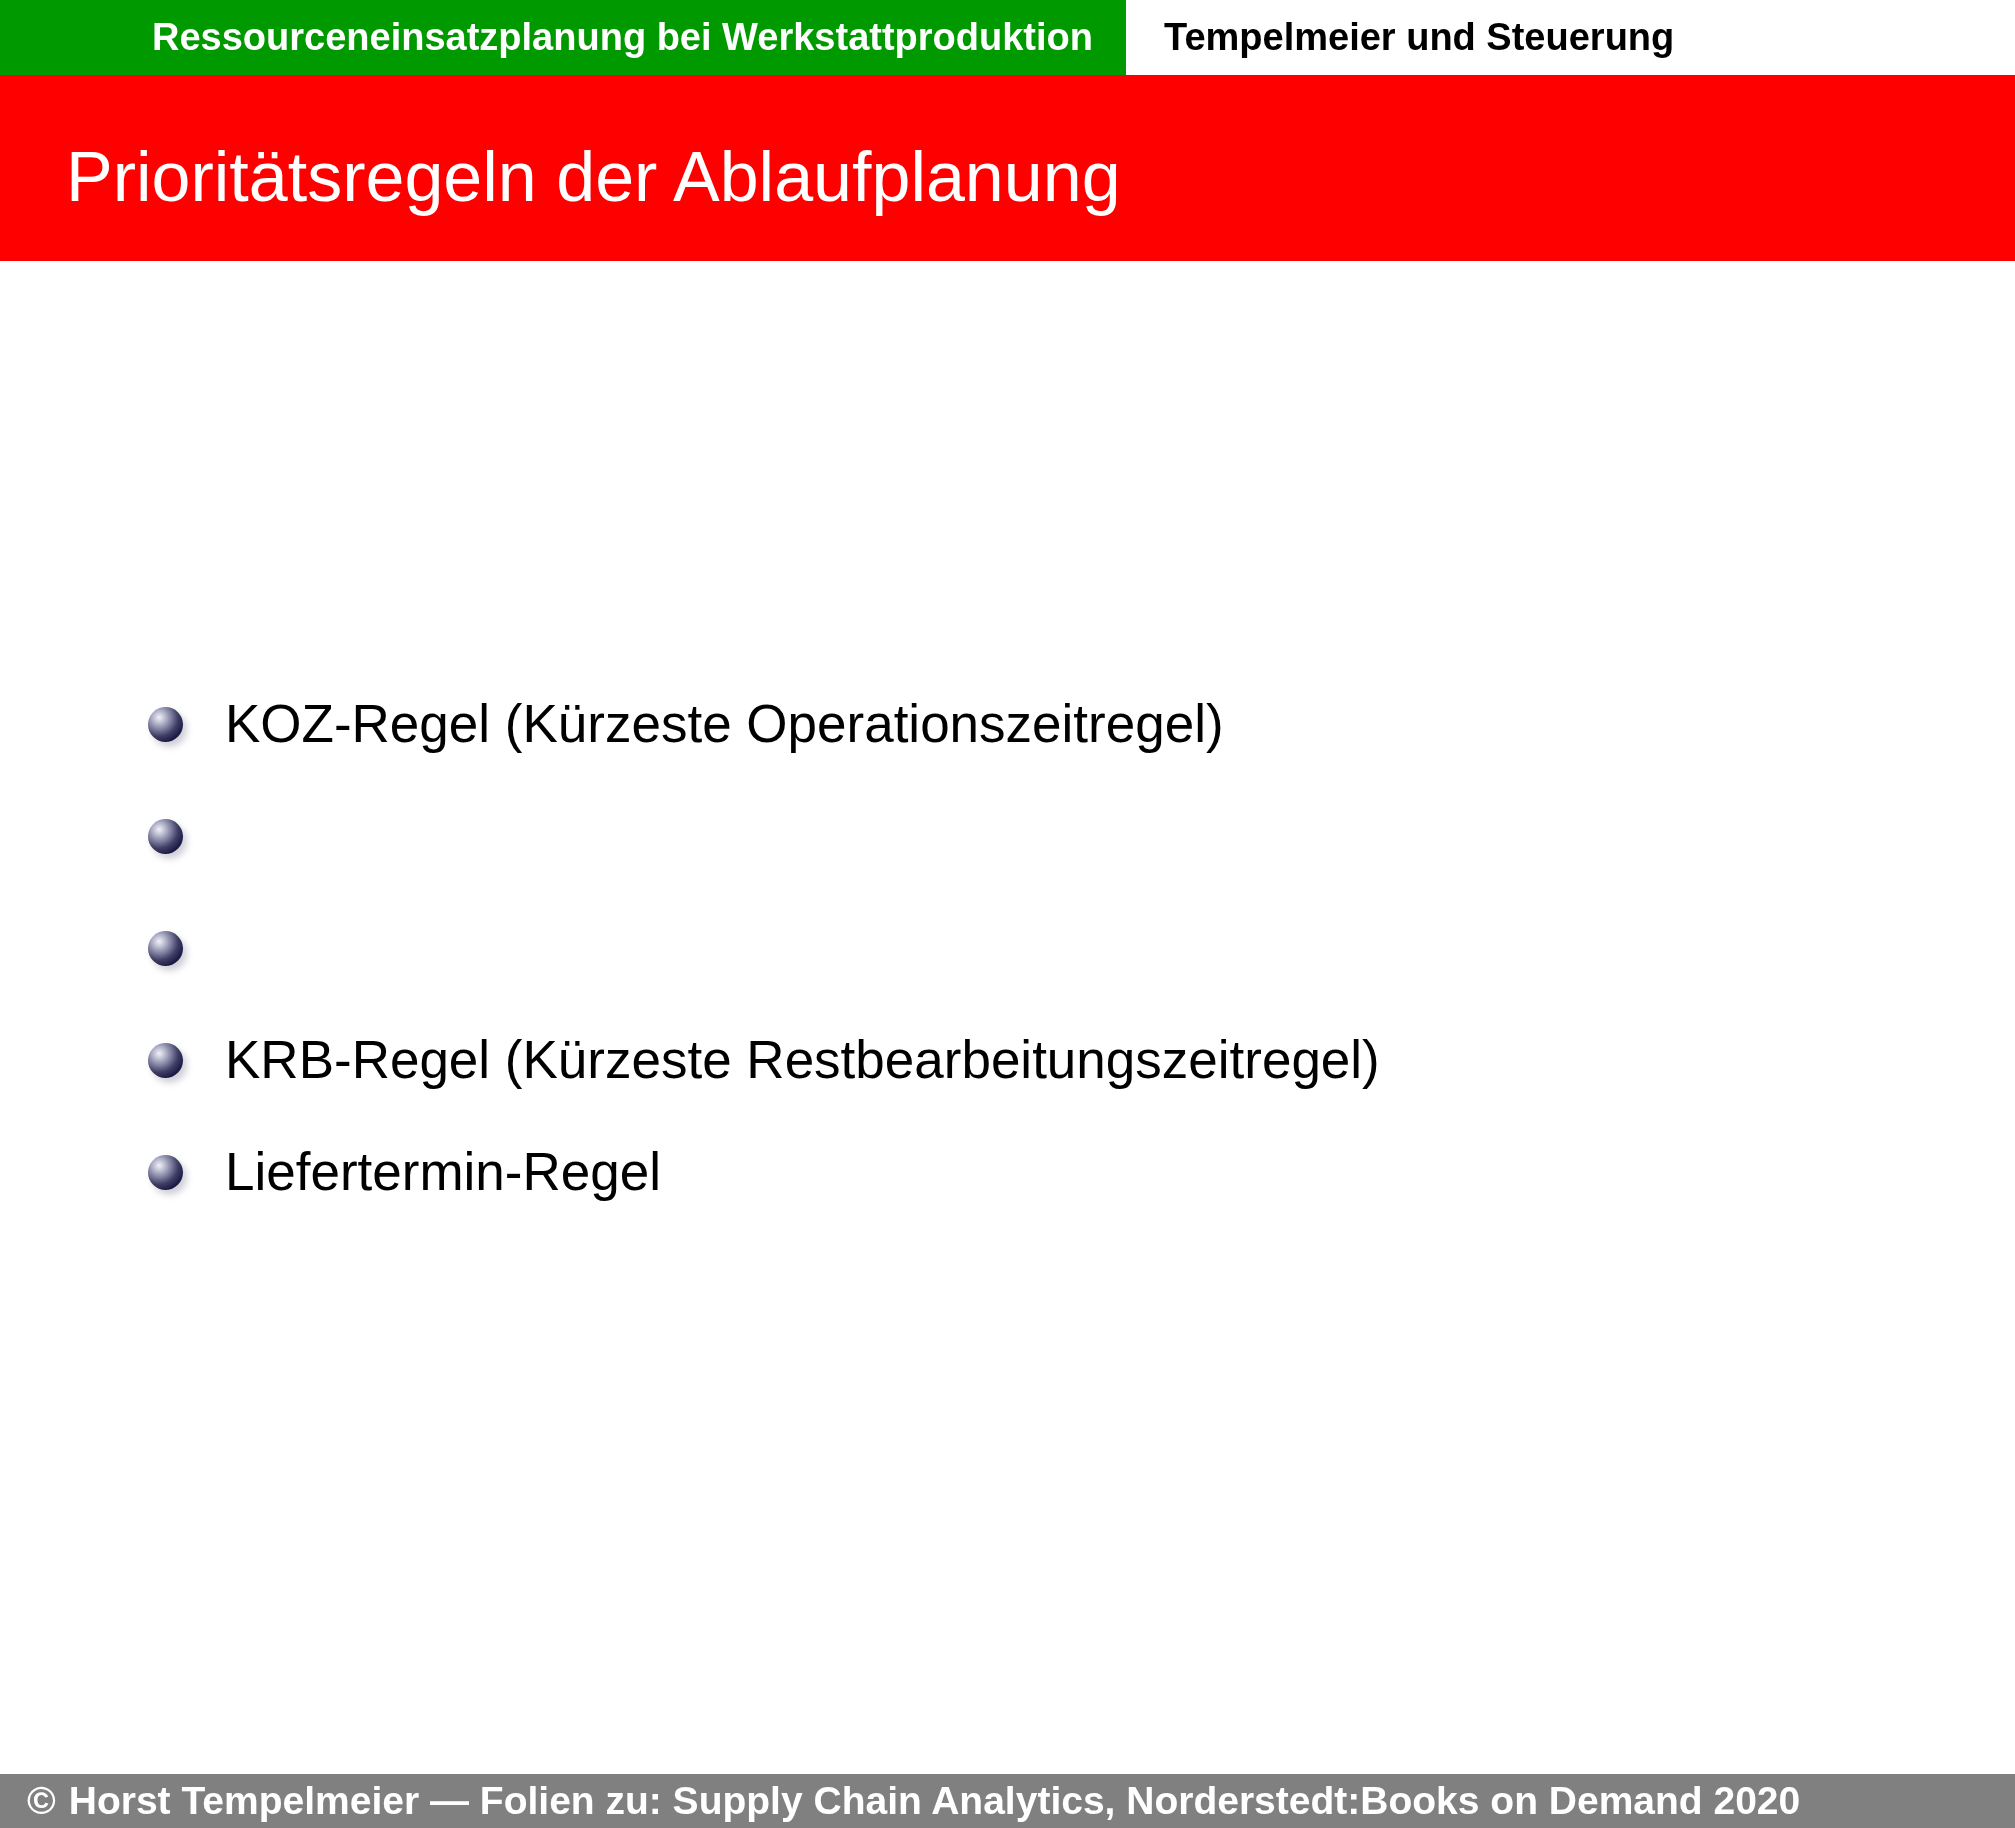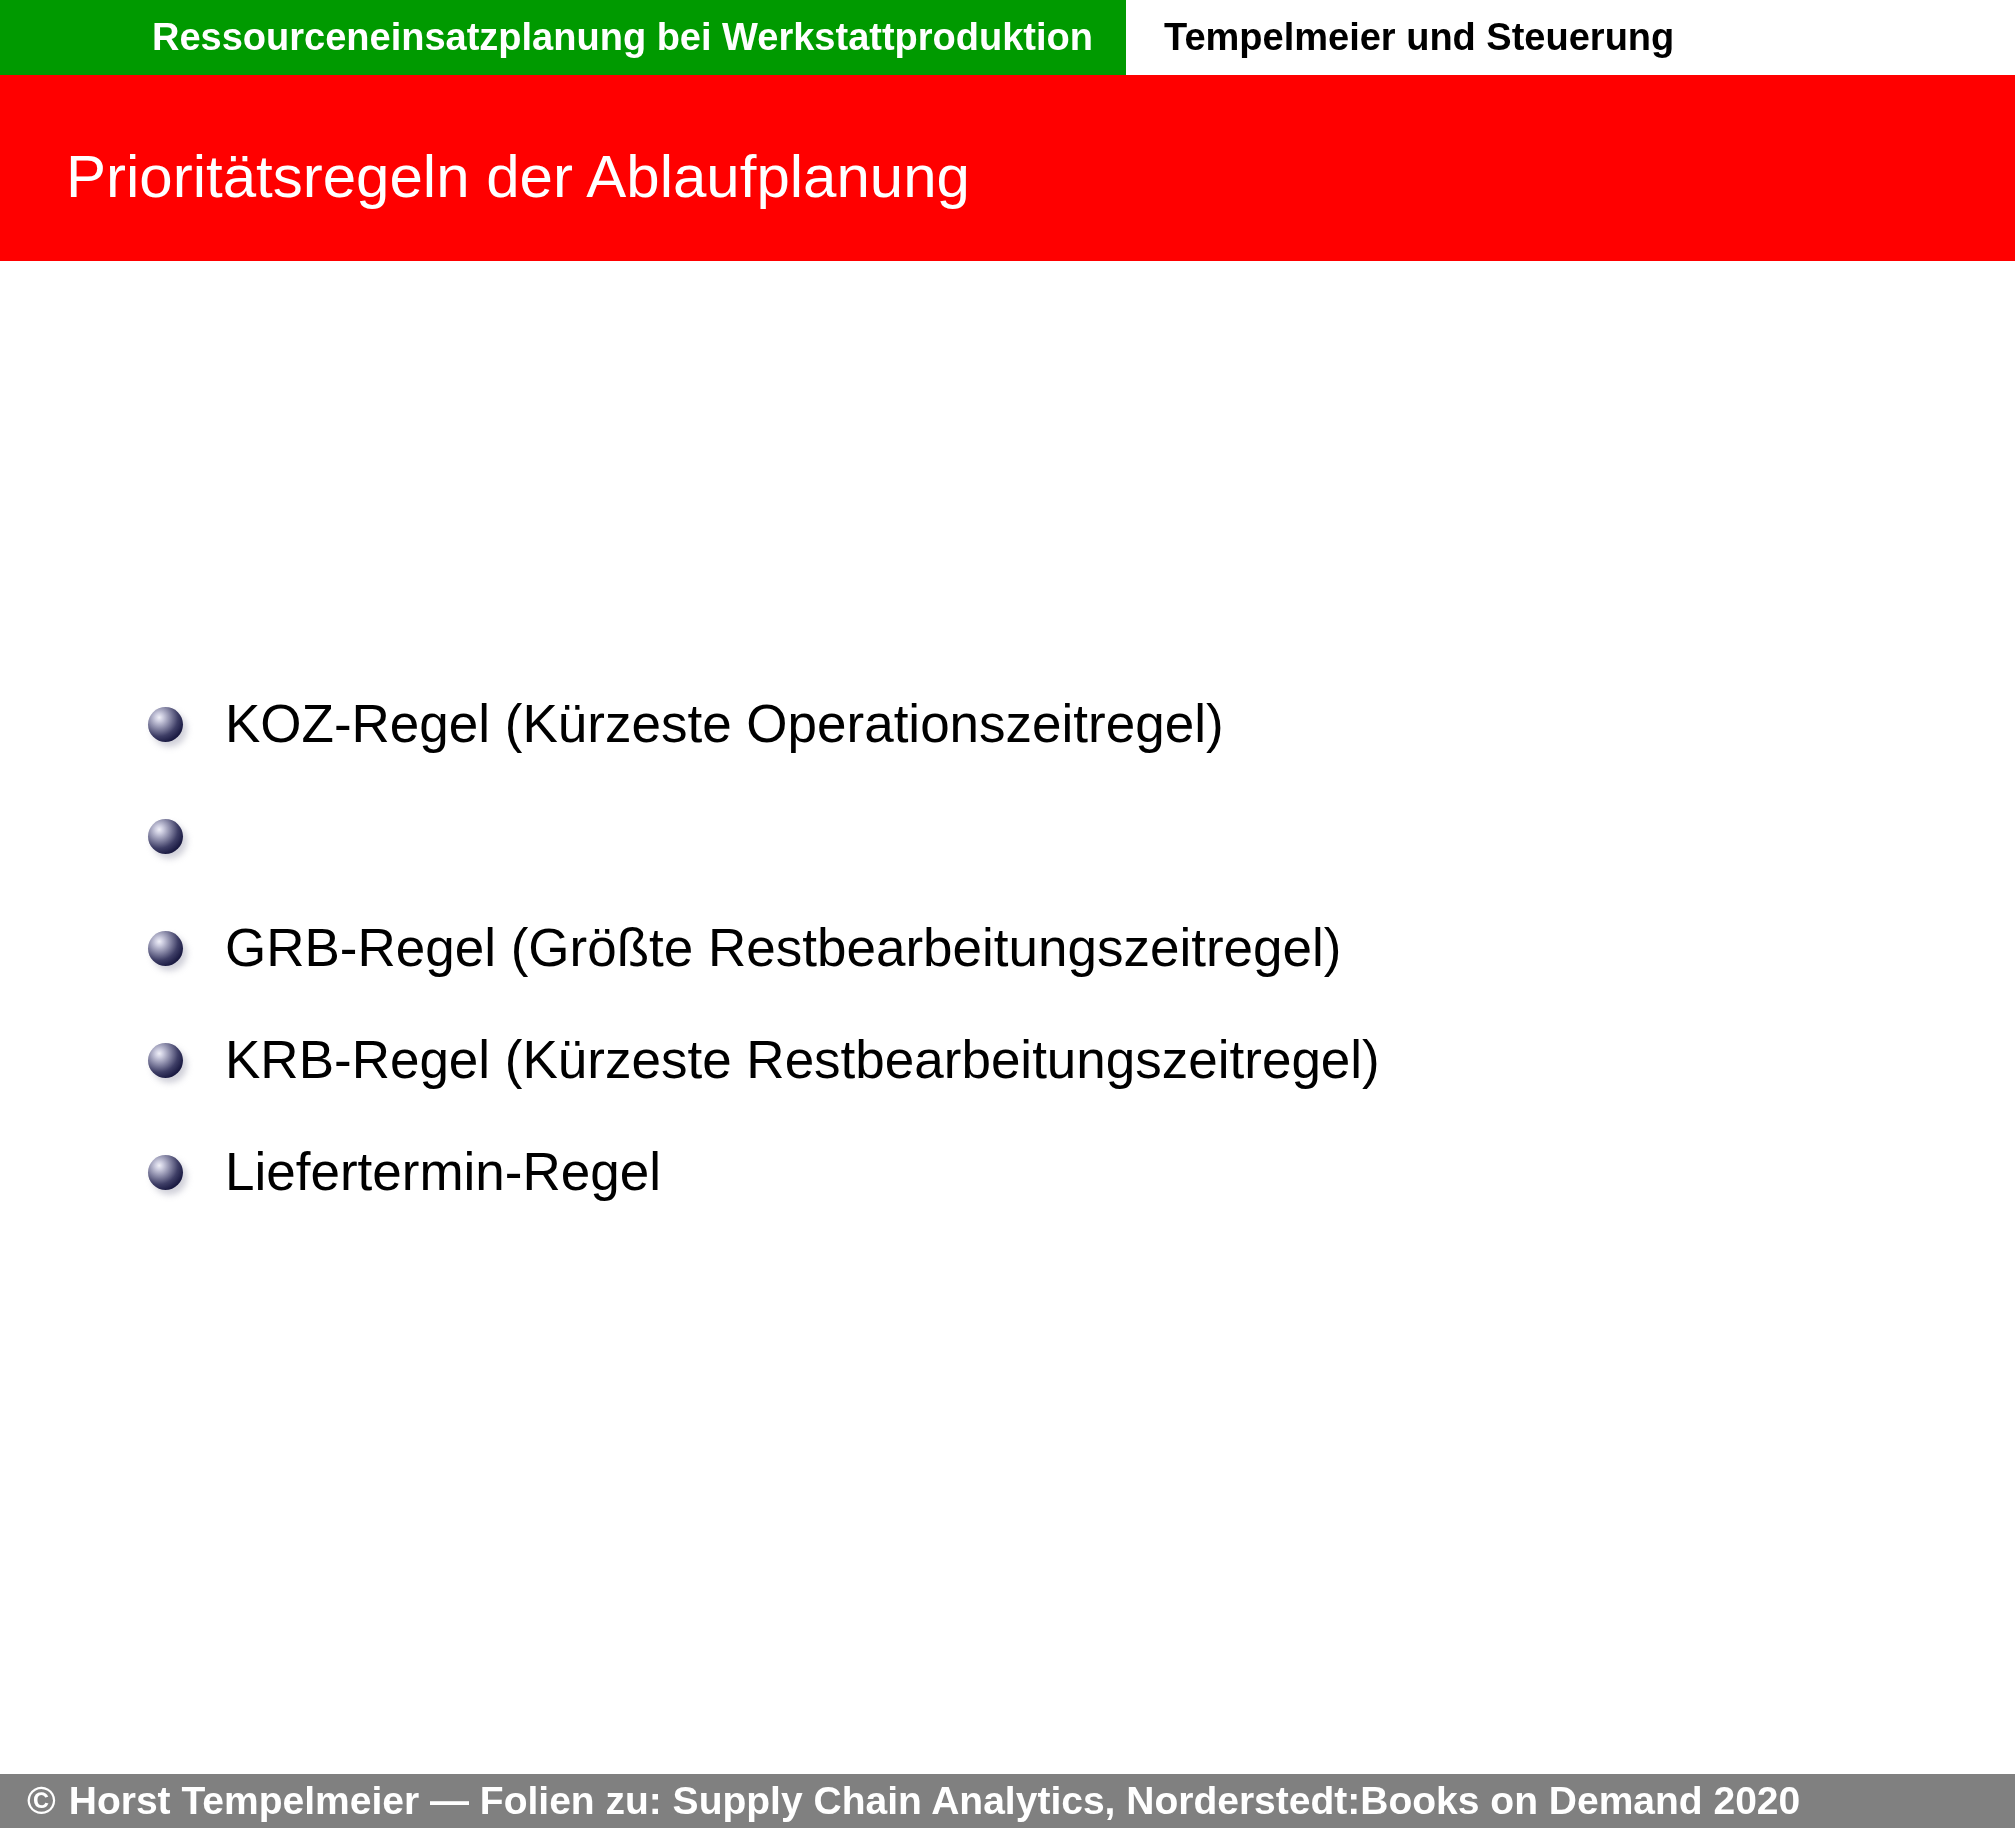--- a/index.html
+++ b/index.html
@@ -43,21 +43,21 @@
     font-size:38px;font-weight:bold;white-space:nowrap;
   }
   
   .frametitle-bar{
     position:absolute;top:75px;left:0;width:2437px;height:186px;
     background:var(--title_red);
     display:flex;align-items:center;
     padding-left:66px;padding-top:17px;
   }
   .frametitle-bar h1{
-    font-size:60px;font-weight:400;line-height:1;
+    font-size:70px;font-weight:400;line-height:1;
     color:var(--text_white);white-space:nowrap;
   }
   
   .bullets{
     position:absolute;top:668px;left:0;width:2437px;
     list-style:none;
     padding-left:148px;
   }
   .bullets li{
     display:flex;align-items:center;
@@ -107,21 +107,20 @@
 <ul class="bullets">
   <li>
     <span class="ball"></span>
     <span class="btext">KOZ-Regel (Kürzeste Operationszeitregel)</span>
   </li>
   <li>
     <span class="ball"></span>
   </li>
   <li>
     <span class="ball"></span>
-    <span class="btext">GRB-Regel (Größte Restbearbeitungszeitregel)</span>
   </li>
   <li>
     <span class="ball"></span>
     <span class="btext">KRB-Regel (Kürzeste Restbearbeitungszeitregel)</span>
   </li>
   <li>
     <span class="ball"></span>
     <span class="btext">Liefertermin-Regel</span>
   </li>
 </ul>

